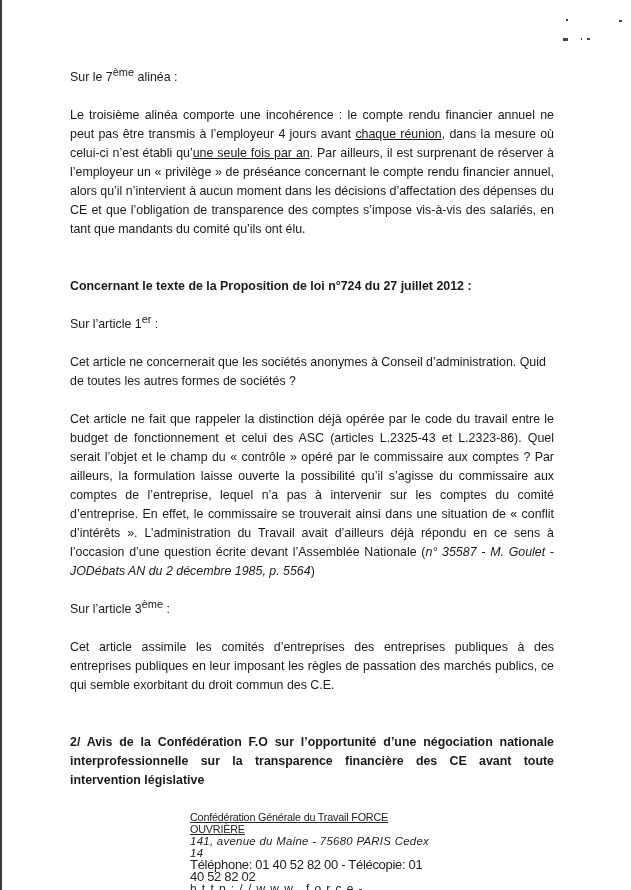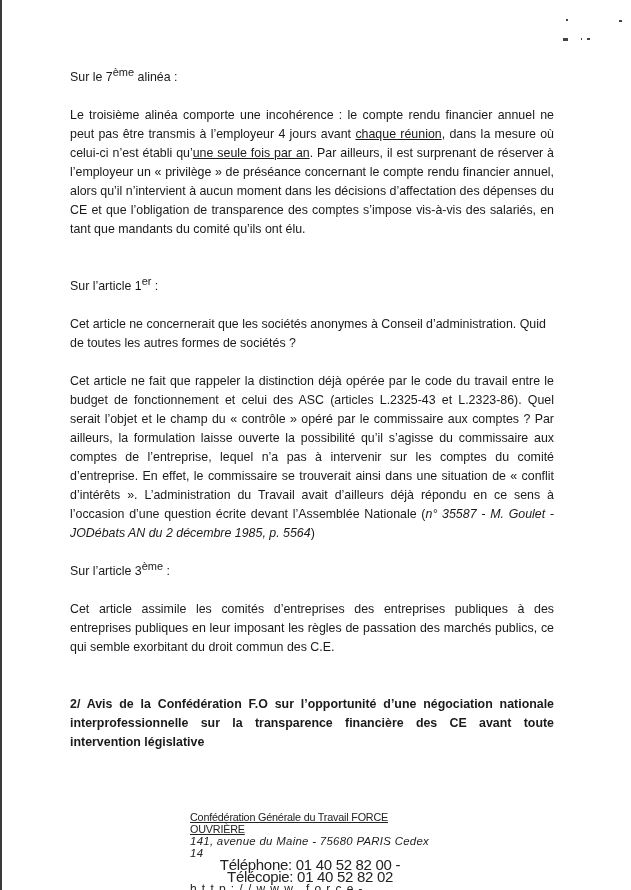--- a/index.html
+++ b/index.html
@@ -24,21 +24,21 @@
   .bold { font-weight: bold; }
   .u { text-decoration: underline; }
   sup { font-size: 11px; line-height: 0; vertical-align: 5px; }
   .gap { height: 19px; }
   .footer {
     position: absolute; left: 190px; top: 811px; width: 240px;
     font-size: 11.5px; line-height: 12px; color: #222;
   }
   .footer .fh { font-weight: normal; text-decoration: underline; font-size: 10.8px; letter-spacing: -0.2px; }
   .footer .fa { font-size: 11.4px; letter-spacing: 0.3px; font-style: italic; }
-  .footer .ft { font-size: 15px; letter-spacing: -0.3px; text-align: center; }
+  .footer .ft { font-size: 13px; letter-spacing: -0.3px; }
   .footer .fw { font-size: 12px; letter-spacing: 5.2px; }
 </style>
 </head>
 <body>
 
 <div class="left-edge"></div>
 <div class="scan-marks">
   <span style="left:3px;top:5px;width:2px;height:2px;"></span>
   <span style="left:56px;top:6px;width:3px;height:2px;"></span>
   <span style="left:0px;top:24px;width:5px;height:3px;"></span>
@@ -48,20 +48,21 @@
 
 <div class="page">
 
 
   <p><span>Sur le 7</span><sup>ème</sup><span> alinéa :</span></p>
 
   <p class="just"><span>Le troisième alinéa comporte une incohérence : le compte rendu financier annuel ne peut pas être transmis à l’employeur 4 jours avant </span><span class="u">chaque réunion</span><span>, dans la mesure où celui-ci n’est établi qu’</span><span class="u">une seule fois par an</span><span>. Par ailleurs, il est surprenant de réserver à l’employeur un « privilège » de préséance concernant le compte rendu financier annuel, alors qu’il n’intervient à aucun moment dans les décisions d’affectation des dépenses du CE et que l’obligation de transparence des comptes s’impose vis-à-vis des salariés, en tant que mandants du comité qu’ils ont élu.</span></p>
 
   <div class="gap"></div>
 
+  <p class="bold">Concernant le texte de la Proposition de loi n°724 du 27 juillet 2012 :</p>
 
   <p><span>Sur l’article 1</span><sup>er</sup><span> :</span></p>
 
   <p>Cet article ne concernerait que les sociétés anonymes à Conseil d’administration. Quid de toutes les autres formes de sociétés ?</p>
 
 
   <p class="just"><span>Cet article ne fait que rappeler la distinction déjà opérée par le code du travail entre le budget de fonctionnement et celui des ASC (articles L.2325-43 et L.2323-86). Quel serait l’objet et le champ du « contrôle » opéré par le commissaire aux comptes ? Par ailleurs, la formulation laisse ouverte la possibilité qu’il s’agisse du commissaire aux comptes de l’entreprise, lequel n’a pas à intervenir sur les comptes du comité d’entreprise. En effet, le commissaire se trouverait ainsi dans une situation de « conflit d’intérêts ». L’administration du Travail avait d’ailleurs déjà répondu en ce sens à l’occasion d’une question écrite devant l’Assemblée Nationale (</span><i>n° 35587 - M. Goulet  - JODébats AN du 2 décembre 1985, p. 5564</i><span>)</span></p>
 
   <p><span>Sur l’article 3</span><sup>ème</sup><span> :</span></p>
 

